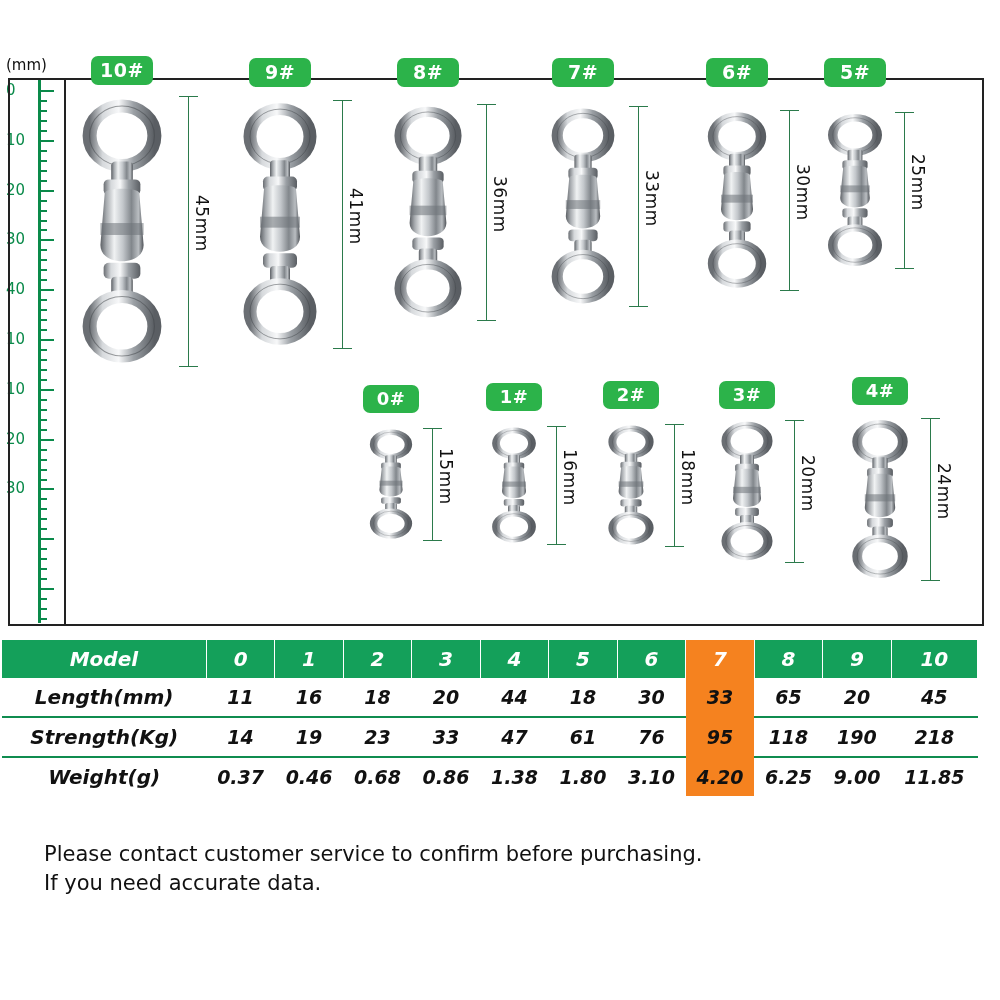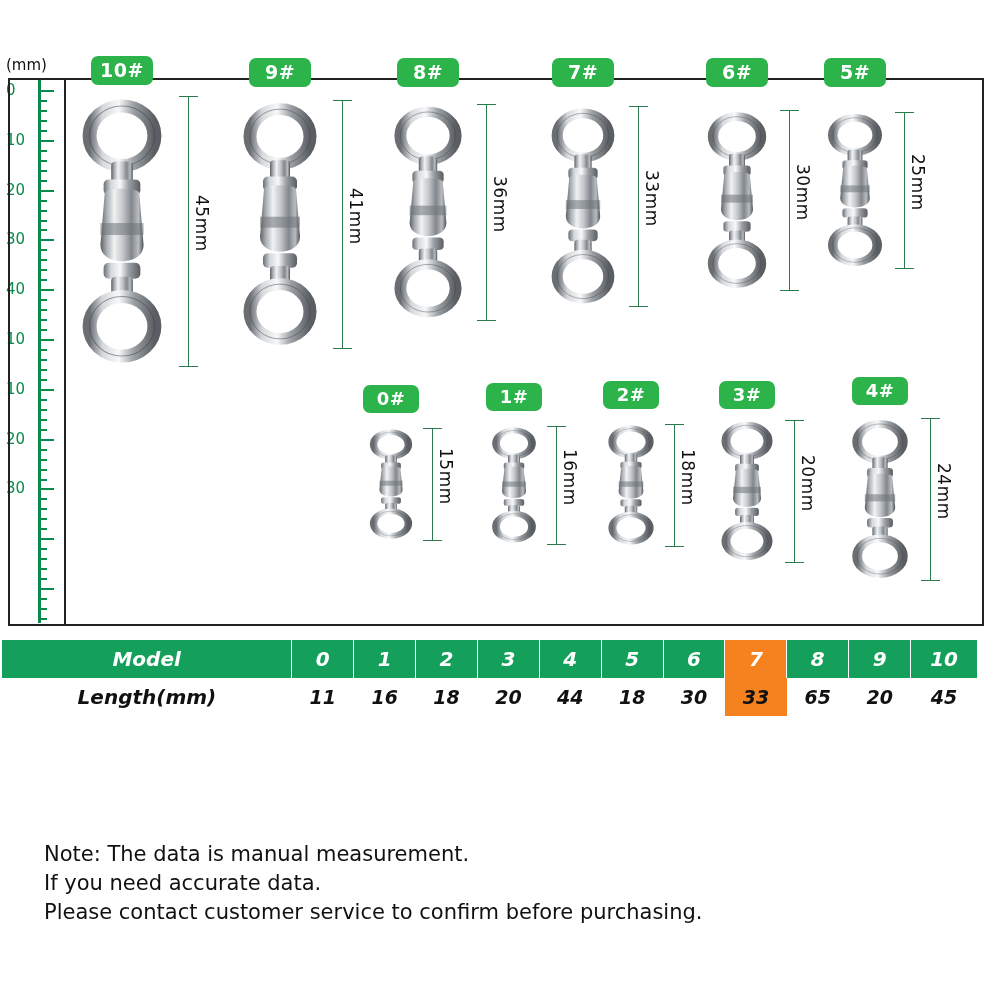--- a/index.html
+++ b/index.html
@@ -326,20 +326,47 @@
         <td>18</td>
         <td>20</td>
         <td>44</td>
         <td>18</td>
         <td>30</td>
         <td class="hl">33</td>
         <td>65</td>
         <td>20</td>
         <td>45</td>
       </tr>
+      <tr>
+        <td class="rowlabel">Strength(Kg)</td>
+        <td>14</td>
+        <td>19</td>
+        <td>23</td>
+        <td>33</td>
+        <td>47</td>
+        <td>61</td>
+        <td>76</td>
+        <td class="hl">95</td>
+        <td>118</td>
+        <td>190</td>
+        <td>218</td>
+      </tr>
+      <tr>
+        <td class="rowlabel">Weight(g)</td>
+        <td>0.37</td>
+        <td>0.46</td>
+        <td>0.68</td>
+        <td>0.86</td>
+        <td>1.38</td>
+        <td>1.80</td>
+        <td>3.10</td>
+        <td class="hl">4.20</td>
+        <td>6.25</td>
+        <td>9.00</td>
+        <td>11.85</td>
+      </tr>
     </tbody>
 </table>
 
 <div id="notes">
-    <div>Note: The data is manual measurement.</div>
+    <div>Please contact customer service to confirm before purchasing.</div>
     <div>If you need accurate data.</div>
-    <div>Please contact customer service to confirm before purchasing.</div>
   </div>
 
 </body></html>

